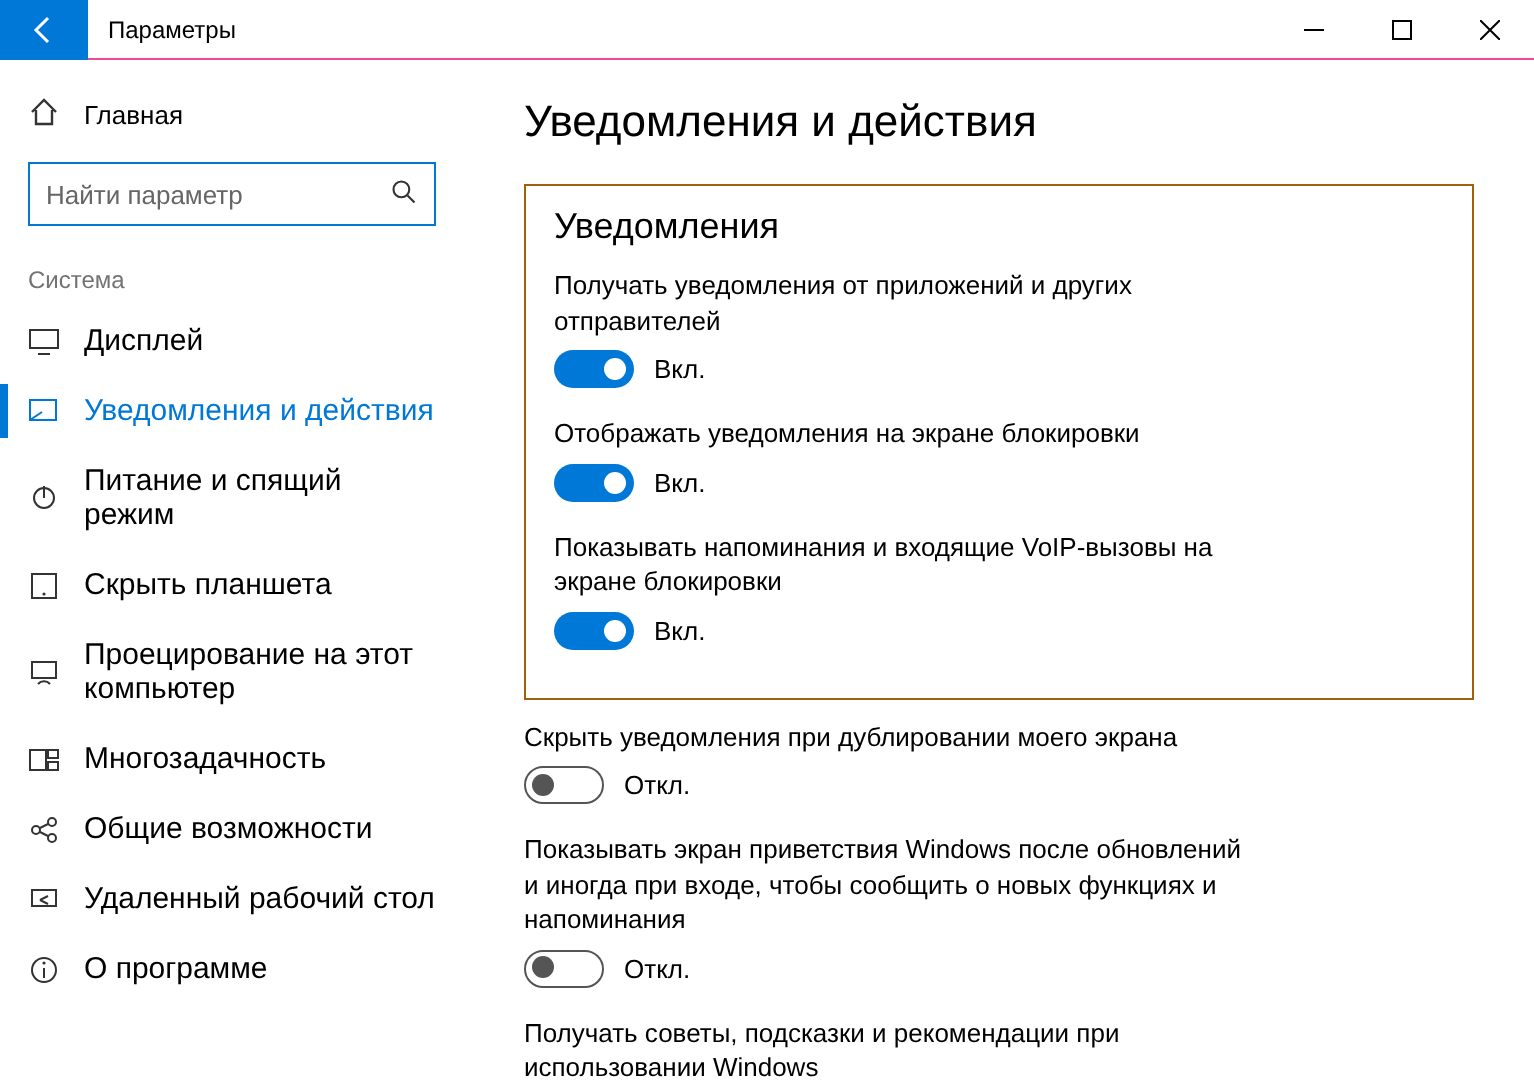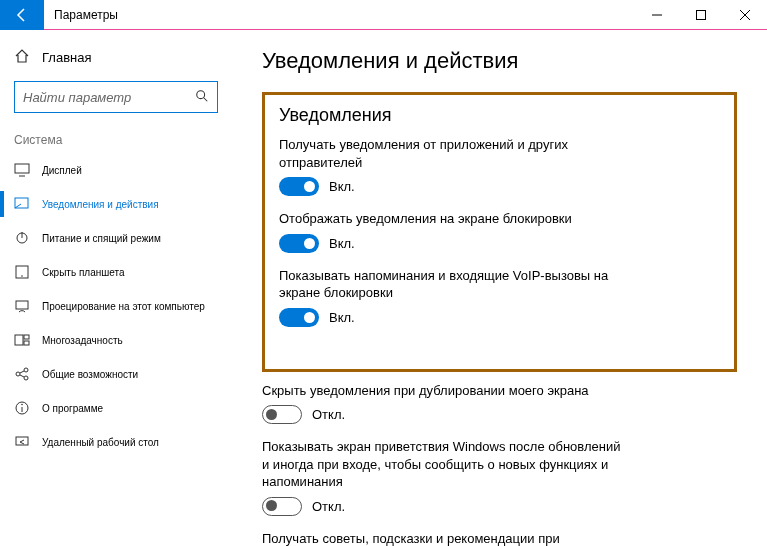--- a/index.html
+++ b/index.html
@@ -8,35 +8,35 @@
 .titlebar { height: 30px; display: flex; align-items: center; background: #fff; border-bottom: 1px solid #ec4899; }
 .titlebar .back { width: 44px; height: 30px; background: #0078d7; color: #fff; display: flex; align-items: center; justify-content: center; }
 .titlebar .title { margin-left: 10px; font-size: 12px; flex: 1; }
 .titlebar .win-controls { display: flex; }
 .titlebar .wc { width: 44px; height: 30px; display: flex; align-items: center; justify-content: center; font-size: 10px; }
 
 .body { display: flex; height: calc(546px - 30px); }
 .sidebar { width: 232px; padding: 10px 0 0 0; }
 .home-row { display: flex; align-items: center; padding: 8px 14px; font-size: 13px; gap: 12px; }
 .search-wrap { padding: 6px 14px 14px 14px; }
-.search { width: 100%; border: 1px solid #0078d7; height: 32px; display: flex; align-items: center; padding: 0 8px; font-size: 13px; color: #666; font-style: italic; }
+.search { width: 100%; border: 1px solid #0078d7; height: 32px; display: flex; align-items: center; padding: 0 8px; font-size: 13px; color: #666; }
 .search .ph { flex: 1; }
 .search .mag { font-size: 14px; color: #333; }
 
 .group-label { font-size: 12px; color: #737373; padding: 6px 14px; }
 .nav { list-style: none; }
-.nav li { display: flex; align-items: center; gap: 12px; padding: 9px 14px; font-size: 10px; cursor: pointer; }
+.nav li { display: flex; align-items: center; gap: 12px; padding: 9px 14px; font-size: 15px; cursor: pointer; }
 .nav li .ico { width: 16px; height: 16px; display: inline-flex; align-items: center; justify-content: center; color: #333; }
 .nav li.active { color: #0078d7; position: relative; }
 .nav li.active::before { content: ""; position: absolute; left: 0; top: 4px; bottom: 4px; width: 4px; background: #0078d7; }
 .nav li.active .ico { color: #0078d7; }
 
 .main { flex: 1; padding: 18px 30px 0 30px; overflow: hidden; }
 .page-title { font-size: 22px; font-weight: 400; margin-bottom: 18px; }
-.highlight { border: 3px solid #a16207; padding: 10px 14px 28px 14px; margin-bottom: 10px; }
+.highlight { border: 1px solid #a16207; padding: 10px 14px 10px 14px; margin-bottom: 10px; }
 .section-h { font-size: 18px; font-weight: 400; margin-bottom: 10px; }
 .setting { margin-bottom: 14px; }
 .setting-label { font-size: 13px; line-height: 1.35; margin-bottom: 6px; max-width: 360px; }
 .toggle-row { display: flex; align-items: center; gap: 10px; }
 .toggle { width: 40px; height: 19px; border-radius: 10px; position: relative; background: #0078d7; }
 .toggle .knob { position: absolute; width: 11px; height: 11px; background: #fff; border-radius: 50%; top: 4px; right: 4px; }
 .toggle.off { background: #fff; border: 1.5px solid #555; height: 19px; }
 .toggle.off .knob { background: #555; left: 3px; top: 2.5px; }
 .toggle-text { font-size: 13px; }
 </style>
@@ -154,35 +154,35 @@
               <circle cx="12" cy="4" r="2" stroke="#333" fill="none"></circle>
               <circle cx="12" cy="12" r="2" stroke="#333" fill="none"></circle>
               <path d="M6 7 L10 5 M6 9 L10 11" stroke="#333"></path>
             </svg>
           </span>
         <span>Общие возможности</span>
       </li>
       <li>
         <span class="ico">
             <svg width="16" height="16" viewBox="0 0 16 16">
+              <rect x="2" y="3" width="12" height="8" stroke="#333" fill="none"></rect>
+              <path d="M6 8 L10 6 M6 8 L10 10" stroke="#333"></path>
+            </svg>
+          </span>
+        <span>Удаленный рабочий стол</span>
+      </li>
+      <li>
+        <span class="ico">
+            <svg width="16" height="16" viewBox="0 0 16 16">
               <circle cx="8" cy="8" r="6" stroke="#333" fill="none"></circle>
               <line x1="8" y1="7" x2="8" y2="12" stroke="#333"></line>
               <circle cx="8" cy="4.5" r="0.8" fill="#333"></circle>
             </svg>
           </span>
         <span>О программе</span>
-      </li>
-      <li>
-        <span class="ico">
-            <svg width="16" height="16" viewBox="0 0 16 16">
-              <rect x="2" y="3" width="12" height="8" stroke="#333" fill="none"></rect>
-              <path d="M6 8 L10 6 M6 8 L10 10" stroke="#333"></path>
-            </svg>
-          </span>
-        <span>Удаленный рабочий стол</span>
       </li>
     </ul>
   </div>
 
   <div class="main">
     <h1 class="page-title">Уведомления и действия</h1>
 
     <div class="highlight">
       <h2 class="section-h">Уведомления</h2>
 

